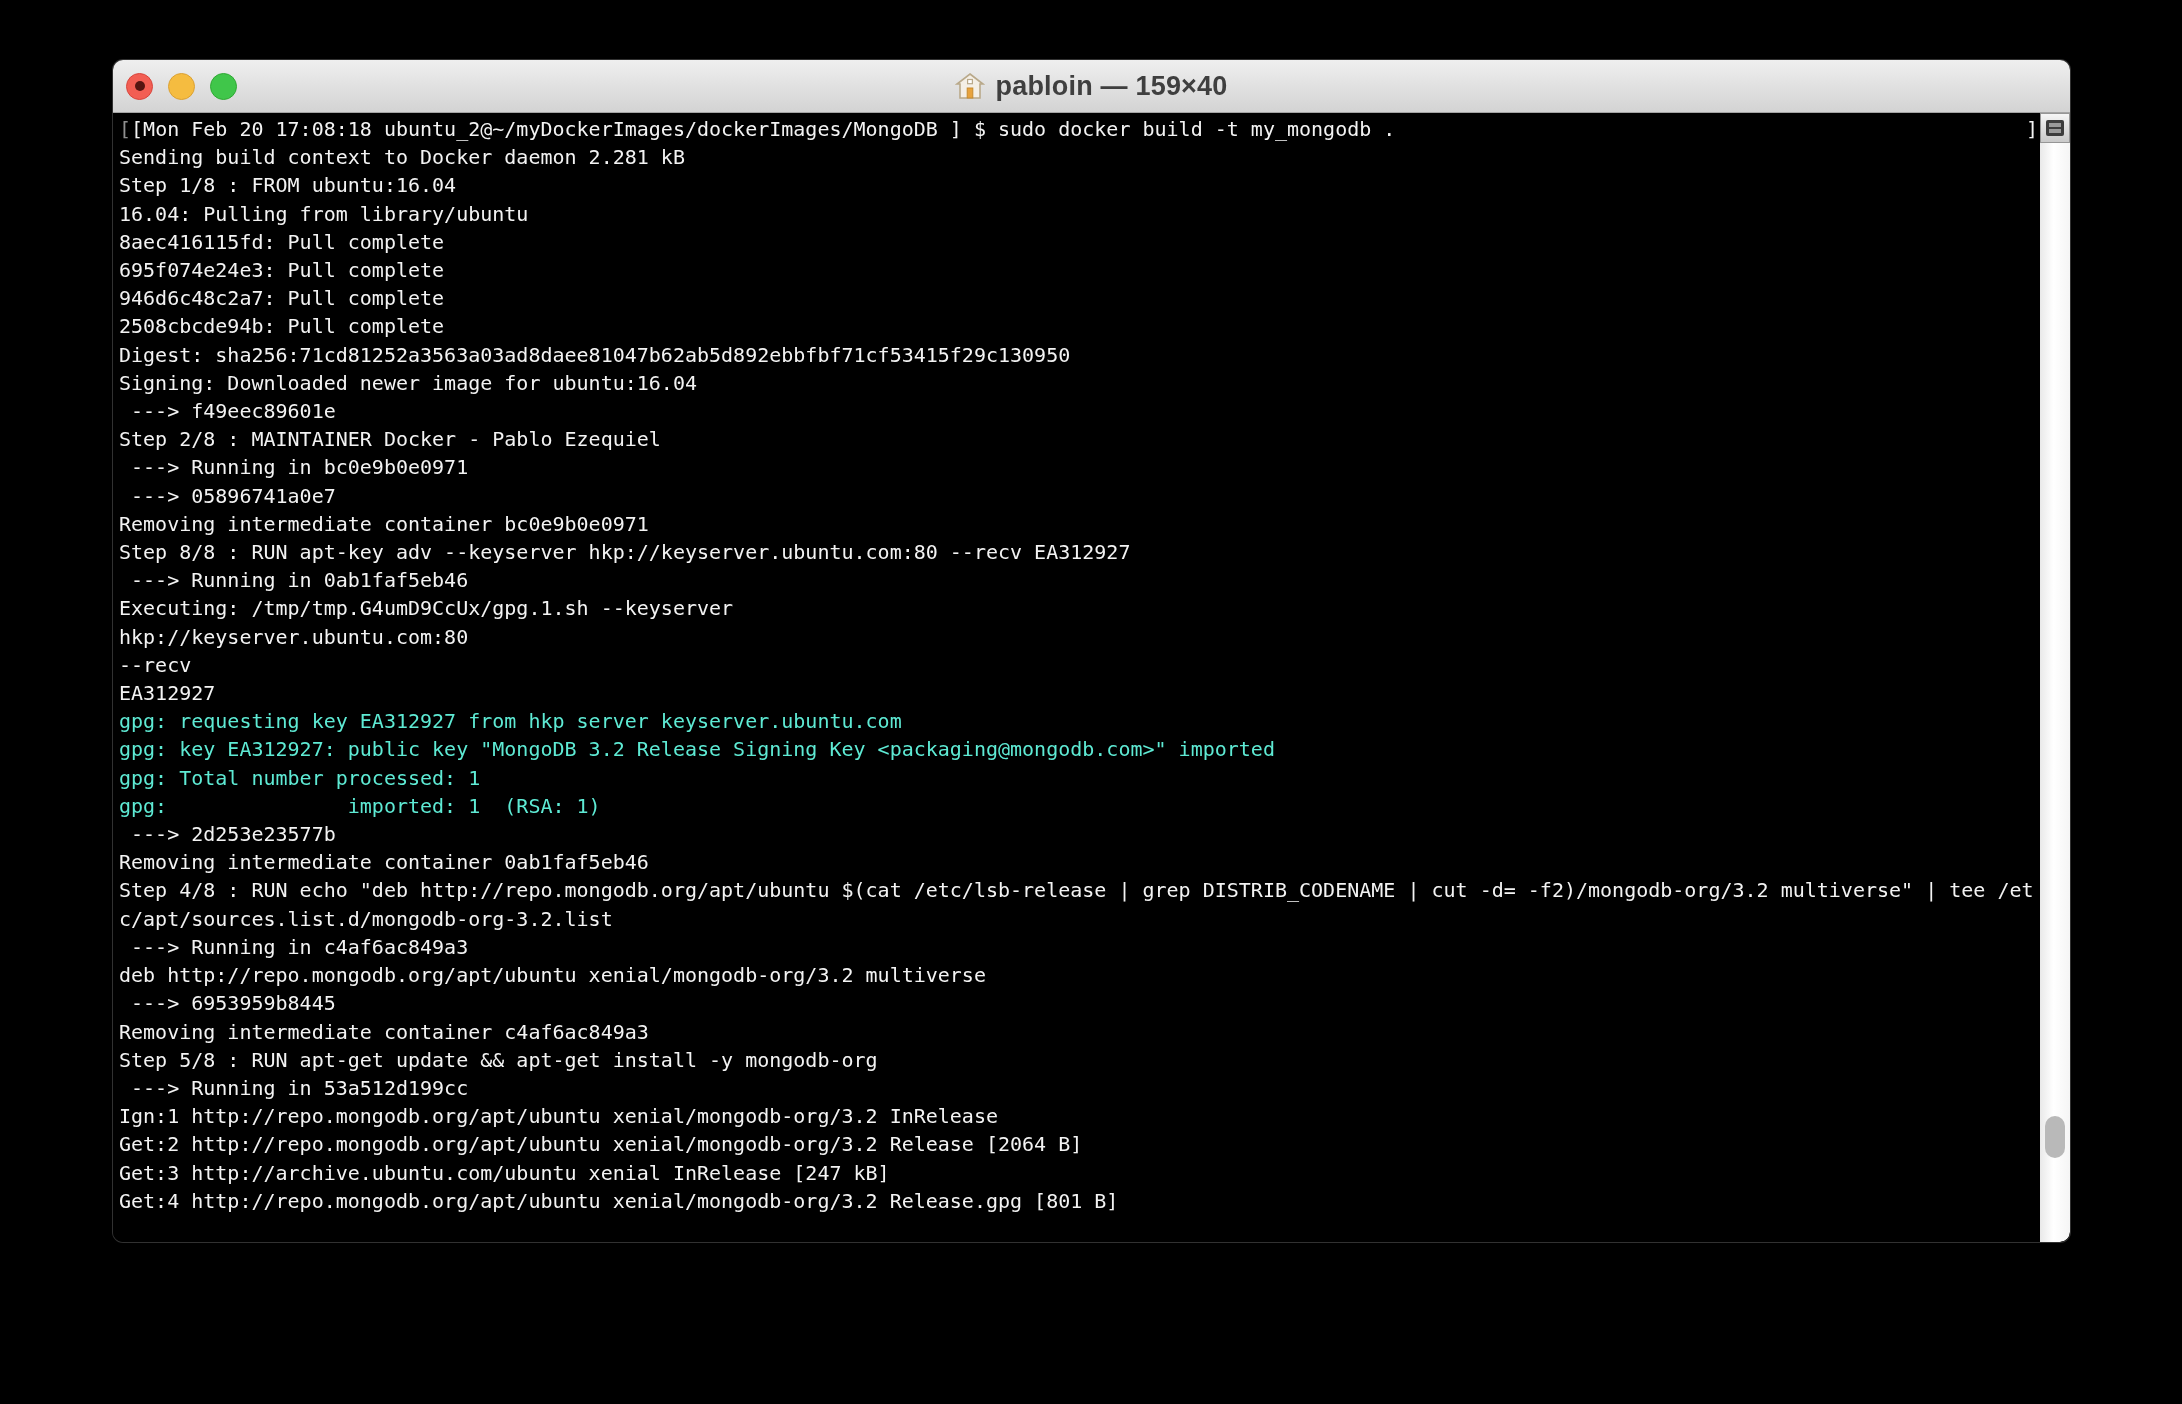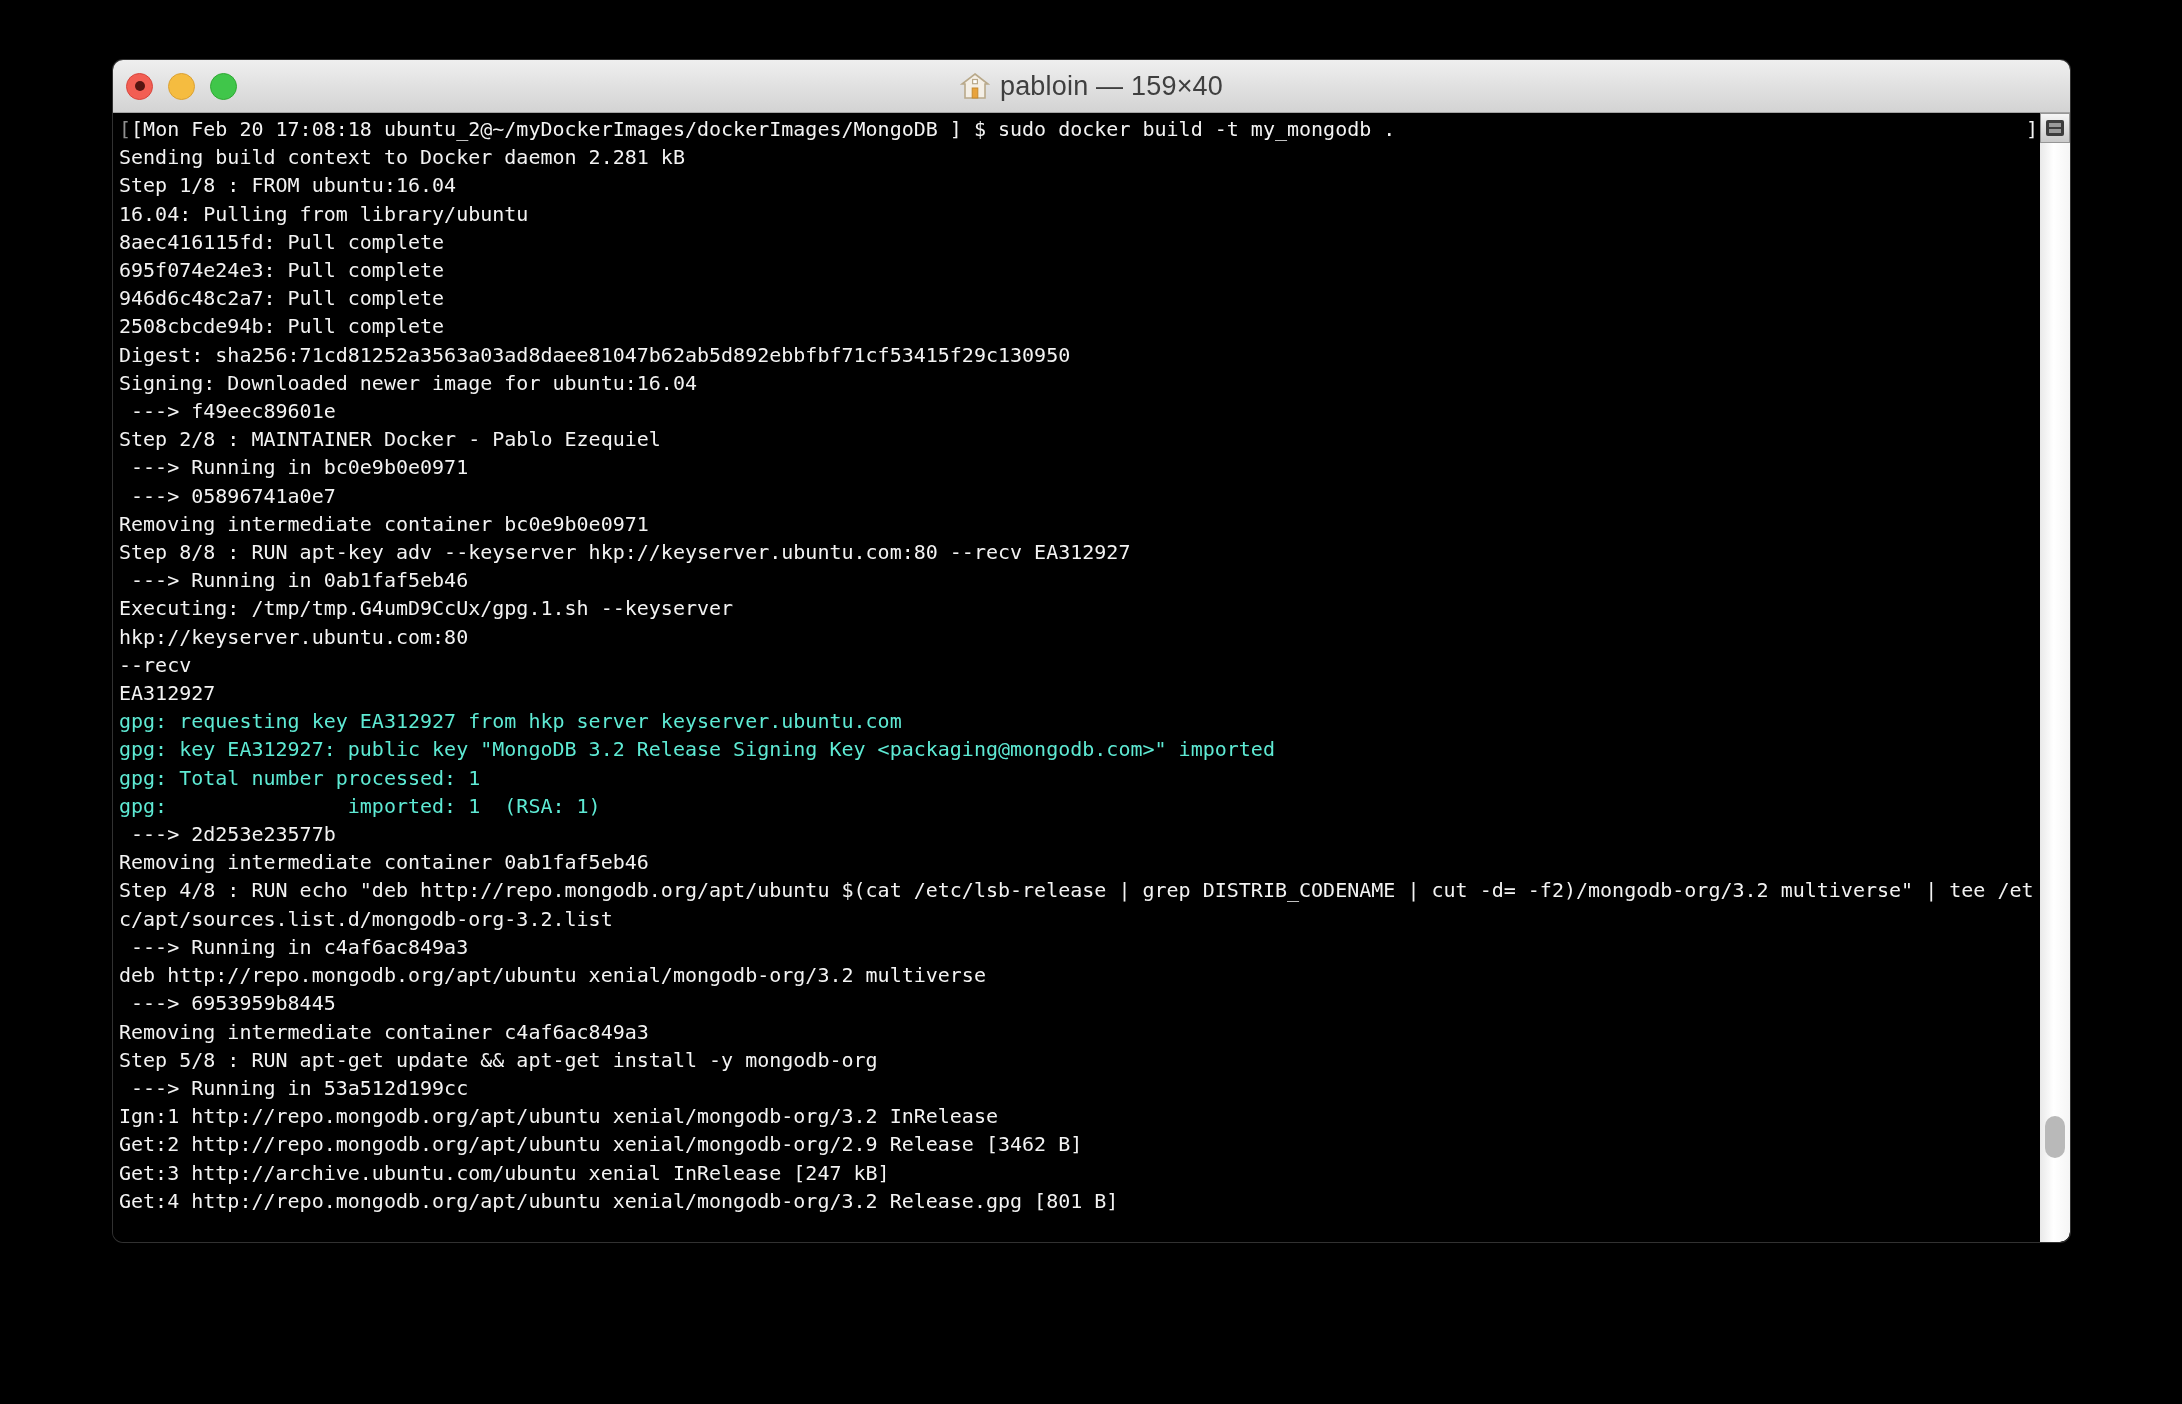--- a/index.html
+++ b/index.html
@@ -21,21 +21,21 @@
   .traffic-lights{position:absolute;left:13px;top:0;height:100%;display:flex;align-items:center;gap:15px;}
   .tl{width:27px;height:27px;border-radius:50%;box-sizing:border-box;}
   .tl.red{background:#f25e53;border:1px solid #d8453c;position:relative;}
   .tl.red::after{content:"";position:absolute;left:50%;top:50%;width:10px;height:10px;margin:-5px 0 0 -5px;border-radius:50%;background:#551511;}
   .tl.yellow{background:#f5bc40;border:1px solid #dba133;}
   .tl.green{background:#40c64a;border:1px solid #2fa933;}
   .title-group{display:flex;align-items:center;gap:10px;}
   .proxy-icon{display:block;width:30px;height:30px;}
   .title-text{
     font-family:"Liberation Sans",sans-serif;font-size:27px;color:#3f3f3f;
-    font-weight:400;letter-spacing:.2px;
+    font-weight:700;letter-spacing:.2px;
   }
   
   .terminal{position:absolute;top:53px;left:0;right:0;bottom:0;background:#000;}
   .term-lines{
     position:absolute;left:6px;top:2px;right:32px;
     font-size:20px;line-height:28.2px;color:#f3f3f3;
   }
   .term-line{display:flex;white-space:pre;}
   .term-line.red{color:#5eead4;}
   .dim{color:#8f8f8f;}
@@ -112,21 +112,21 @@
         <div class="term-line"><span>Removing intermediate container 0ab1faf5eb46</span></div>
         <div class="term-line"><span>Step 4/8 : RUN echo "deb http://repo.mongodb.org/apt/ubuntu $(cat /etc/lsb-release | grep DISTRIB_CODENAME | cut -d= -f2)/mongodb-org/3.2 multiverse" | tee /et</span></div>
         <div class="term-line"><span>c/apt/sources.list.d/mongodb-org-3.2.list</span></div>
         <div class="term-line"><span> ---&gt; Running in c4af6ac849a3</span></div>
         <div class="term-line"><span>deb http://repo.mongodb.org/apt/ubuntu xenial/mongodb-org/3.2 multiverse</span></div>
         <div class="term-line"><span> ---&gt; 6953959b8445</span></div>
         <div class="term-line"><span>Removing intermediate container c4af6ac849a3</span></div>
         <div class="term-line"><span>Step 5/8 : RUN apt-get update &amp;&amp; apt-get install -y mongodb-org</span></div>
         <div class="term-line"><span> ---&gt; Running in 53a512d199cc</span></div>
         <div class="term-line"><span>Ign:1 http://repo.mongodb.org/apt/ubuntu xenial/mongodb-org/3.2 InRelease</span></div>
-        <div class="term-line"><span>Get:2 http://repo.mongodb.org/apt/ubuntu xenial/mongodb-org/2.9 Release [3462 B]</span></div>
+        <div class="term-line"><span>Get:2 http://repo.mongodb.org/apt/ubuntu xenial/mongodb-org/3.2 Release [2064 B]</span></div>
         <div class="term-line"><span>Get:3 http://archive.ubuntu.com/ubuntu xenial InRelease [247 kB]</span></div>
         <div class="term-line"><span>Get:4 http://repo.mongodb.org/apt/ubuntu xenial/mongodb-org/3.2 Release.gpg [801 B]</span></div>
       </div>
 
     <div class="scrollbar">
       <div class="split-btn">
         <span class="split-icon"></span>
       </div>
       <div class="scroll-track">
         <div class="scroll-thumb"></div>

